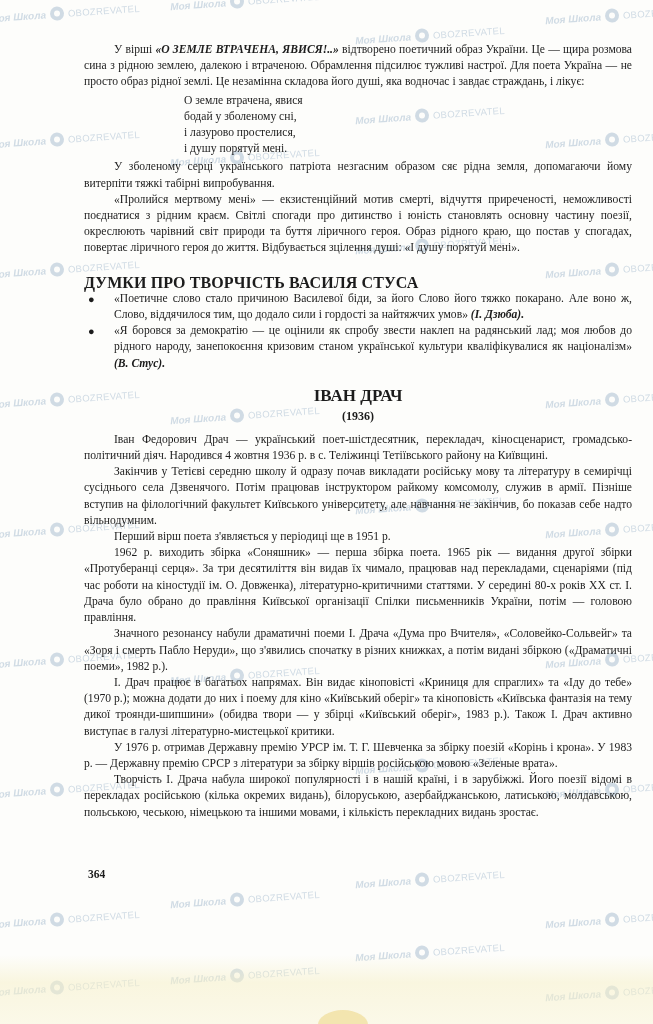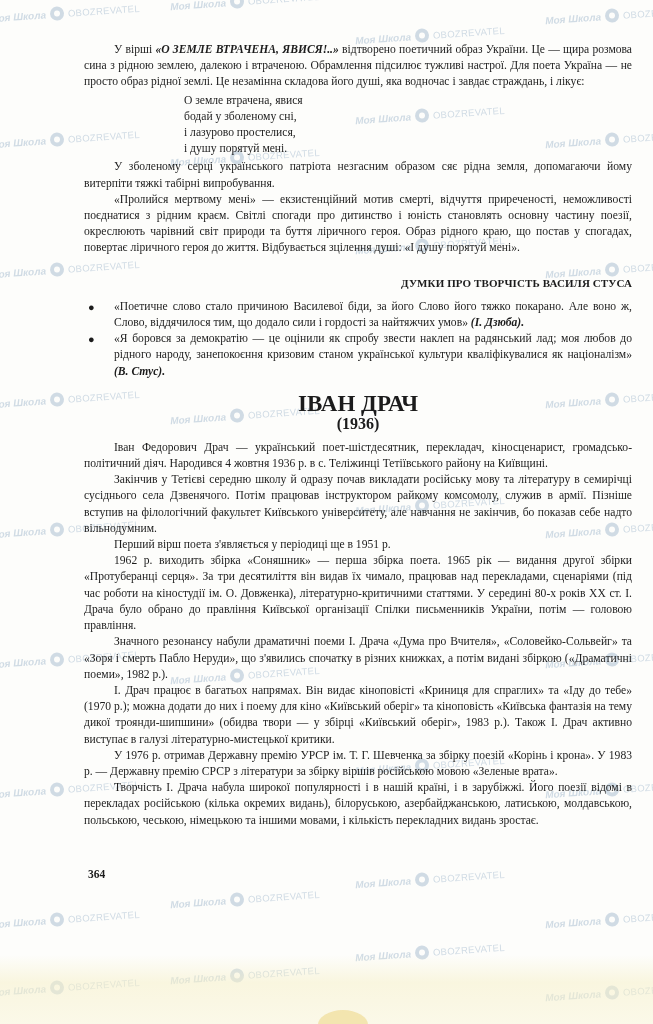--- a/index.html
+++ b/index.html
@@ -15,32 +15,32 @@
   .text-block {
     position: absolute; left: 84px; width: 548px; top: 42px;
     font-size: 11.6px; line-height: 16.2px; text-align: justify;
   }
   p { margin: 0; text-indent: 30px; }
   .bi { font-weight: bold; font-style: italic; }
   .i { font-style: italic; font-weight: bold; }
   .poem { margin: 2px 0 2px 60px; }
   .poem div { line-height: 16.2px; margin-left: 40px; }
   .section-heading {
-    text-align: right; font-weight: bold; font-size: 11px;
-    margin: 18px 0 8px 0; letter-spacing: 0.1px;
+    text-align: left; font-weight: bold; font-size: 16px;
+    margin: 18px 0 0 0; letter-spacing: 0.1px;
   }
   ul.quotes { list-style: none; margin: 0; padding: 0; }
   ul.quotes li { position: relative; padding-left: 30px; text-indent: 0; }
   ul.quotes li .bullet { position: absolute; left: 4px; top: 0; font-size: 11px; }
   .author-title {
-    text-align: center; font-weight: bold; font-size: 23px;
+    text-align: center; font-weight: bold; font-size: 17px;
     line-height: 20px; margin: 14px 0 0 0;
   }
   .author-years {
-    text-align: center; font-weight: bold; font-size: 16px;
+    text-align: center; font-weight: bold; font-size: 12px;
     line-height: 20px; margin: 0 0 6px 0;
   }
   .page-number {
     position: absolute; left: 88px; top: 868px; font-size: 11.5px; font-weight: bold;
   }
   
   .wm {
     position: absolute; display: flex; align-items: center; gap: 4px;
     color: #c9d6e1; font-family: "Liberation Sans", sans-serif; font-size: 10px;
     transform: rotate(-4deg); opacity: 0.85; pointer-events: none; white-space: nowrap;

